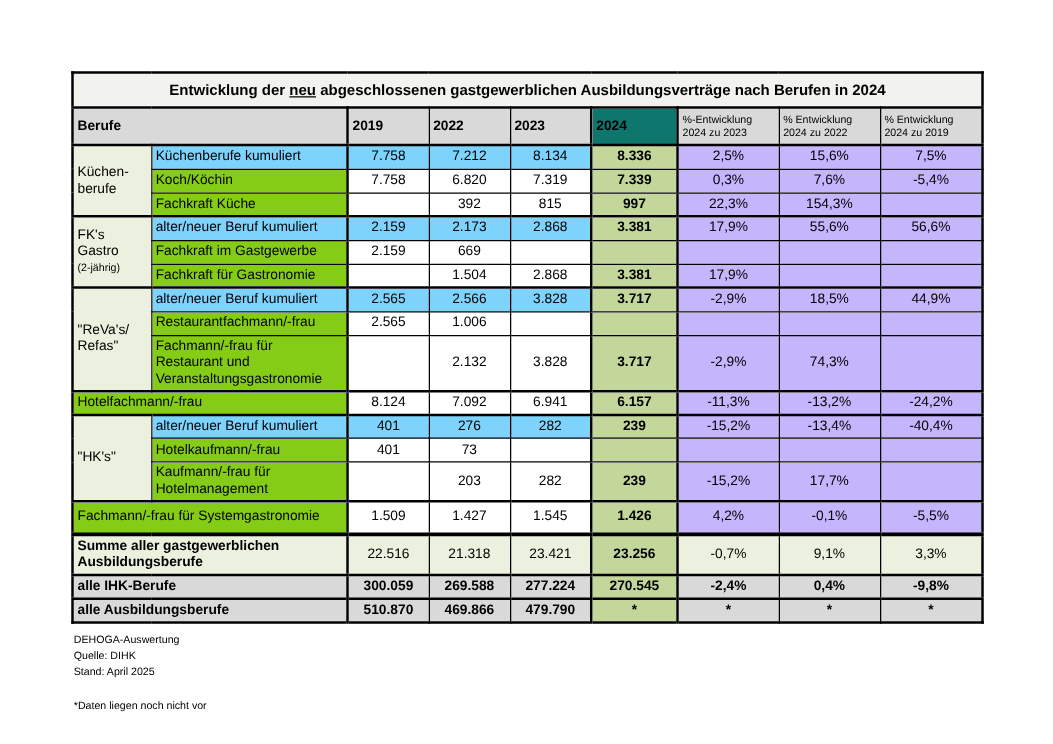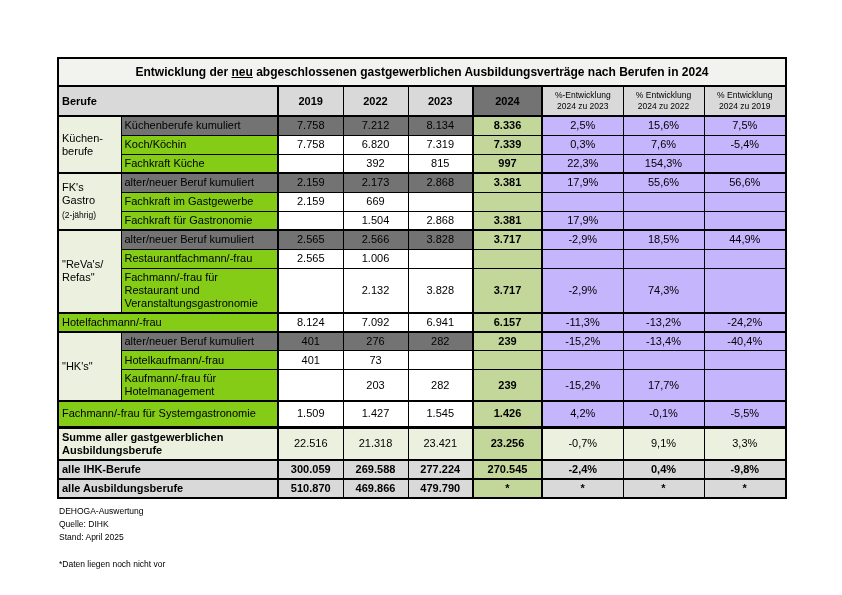--- a/index.html
+++ b/index.html
@@ -12,34 +12,34 @@
   td {
     border:1px solid #000; font-size:11px; line-height:13px;
     padding:2px 3px; vertical-align:middle; overflow:hidden;
   }
   tr { height:19px; }
   .title-cell {
     background:#f2f2ef; border-bottom:2px solid #000; text-align:center;
     font-weight:bold; font-size:12px; height:22px;
   }
   .u { text-decoration:underline; }
-  .hdr td { background:#d9d9d9; border-bottom:2px solid #000; text-align:center; font-weight:bold; height:24px; }
+  .hdr td { background:#d9d9d9; border-bottom:2px solid #000; text-align:left; font-weight:bold; height:24px; }
   .hdr .lblh { text-align:left; }
   .hdr .pct-h { font-weight:bold; font-size:8.5px; line-height:11px; white-space:pre-line; font-weight:normal; }
-  .hdr .y24h { background:#737373; border-left:2px solid #000; border-right:2px solid #000;margin-left:24px; }
+  .hdr .y24h { background:#0f766e; border-left:2px solid #000; border-right:2px solid #000;margin-left:24px; }
   .grp { background:#ebf1de; white-space:pre-line; }
   .grp .sub { font-size:8.5px; }
   .lbl { background:#84cc16; text-align:left; }
   .num { background:#fff; text-align:center; }
   .v2 { border-left:2px solid #000; }
   .y24 { background:#c4d79b; border-left:2px solid #000; border-right:2px solid #000; text-align:center; font-weight:bold; }
   .pct { background:#c4b5fd; text-align:center; }
   tr.gs td { border-top:2px solid #000; }
   tr.tall { height:26px; }
-  tr.hl .lbl, tr.hl .num { background:#737373;margin-top:29px; }
+  tr.hl .lbl, tr.hl .num { background:#7dd3fc;margin-top:29px; }
   tr.sum td { background:#ebf1de; border-top:3px solid #000; border-bottom:2px solid #000; }
   tr.sum .y24 { background:#c4d79b; }
   tr.sum .lbl { font-weight:bold; }
   tr.total td { background:#d9d9d9; font-weight:bold;margin-top:20px; }
   tr.total .y24 { background:#c4d79b; }
   .footer { position:absolute; left:59px; top:505px; font-size:8.5px; line-height:13px; }
   .footer .note { margin-top:14px; }
 </style>
 </head>
 <body>

